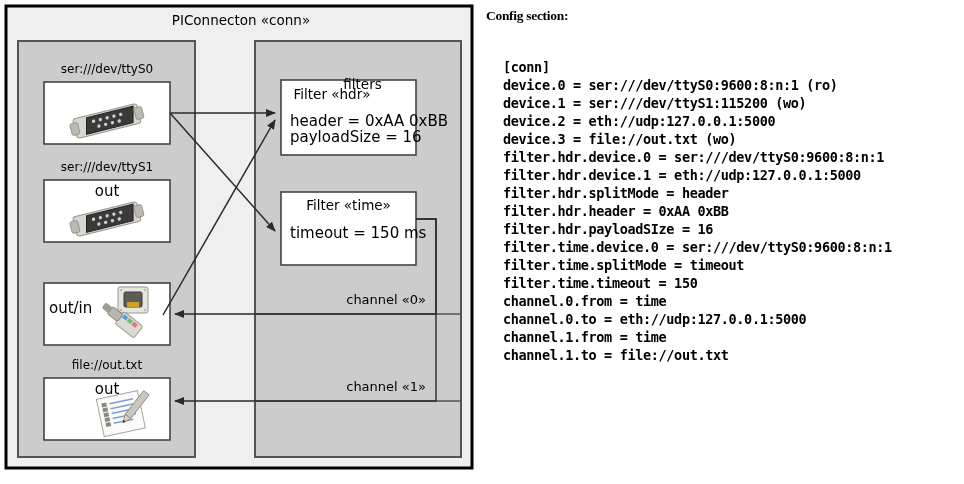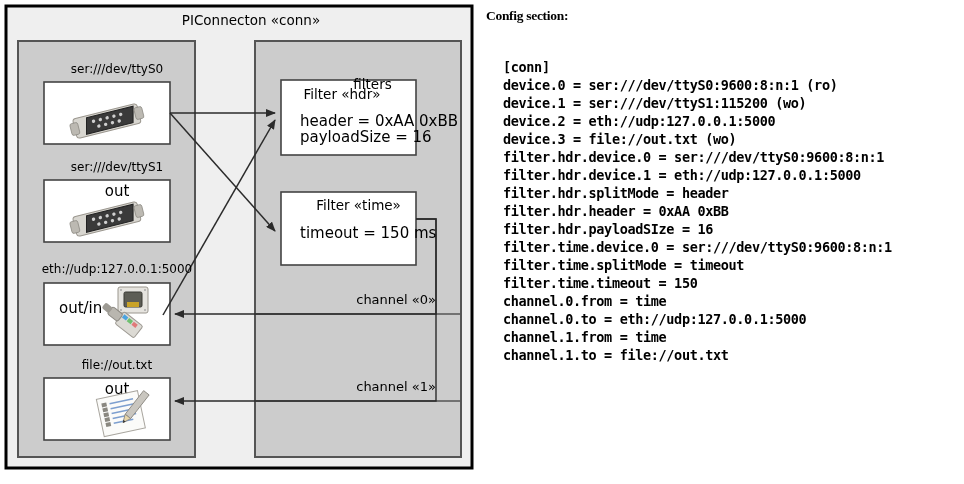--- a/index.html
+++ b/index.html
@@ -25,21 +25,20 @@
     position: absolute;
     left: 0; top: 0;
     width: 482px; height: 484px;
   }
 
   .lbl {
     position: absolute;
     font-family: "DejaVu Sans", sans-serif;
     color: #000;
     white-space: nowrap;
-    padding-left: 10px;
   }
 
   
   .title-main {
     font-size: 13.5px;
     left: 0; width: 482px;
     text-align: center;
     top: 12px;
   }
   .title-filters {
@@ -146,21 +145,20 @@
 
     <path d="M416,219 L436,219 L436,401 L175,401" fill="none" stroke="#2b2b2b" stroke-width="1.4" marker-end="url(#arrowF)"></path>
   </svg>
 
   <div class="lbl title-main">PIConnecton «conn»</div>
 
   <div class="lbl title-filters">filters</div>
 
   <div class="lbl dev-cap" style="left:24px;top:62px;width:166px;">ser:///dev/ttyS0</div>
   <div class="lbl dev-cap" style="left:24px;top:160px;width:166px;">ser:///dev/ttyS1</div>
-  <div class="lbl dev-cap" style="left:20px;top:262px;width:174px;">eth://udp:127.0.0.1:5000</div>
   <div class="lbl dev-cap" style="left:24px;top:358px;width:166px;">file://out.txt</div>
 
   <div class="lbl dev-word" style="left:44px;top:182px;width:126px;">out</div>
   <div class="lbl dev-word" style="left:49px;top:285px;width:80px;text-align:left;margin-top:14px;">out/in</div>
   <div class="lbl dev-word" style="left:44px;top:380px;width:126px;">out</div>
 
   <div class="icon-wrap" style="left:66px;top:100px;">
     <svg width="90" height="42" viewBox="0 0 90 42">
       <g transform="rotate(-14 45 21)">
         <rect x="8" y="10" width="66" height="20" rx="3" fill="#d8d6d0" stroke="#9a968e" stroke-width="1"></rect>

